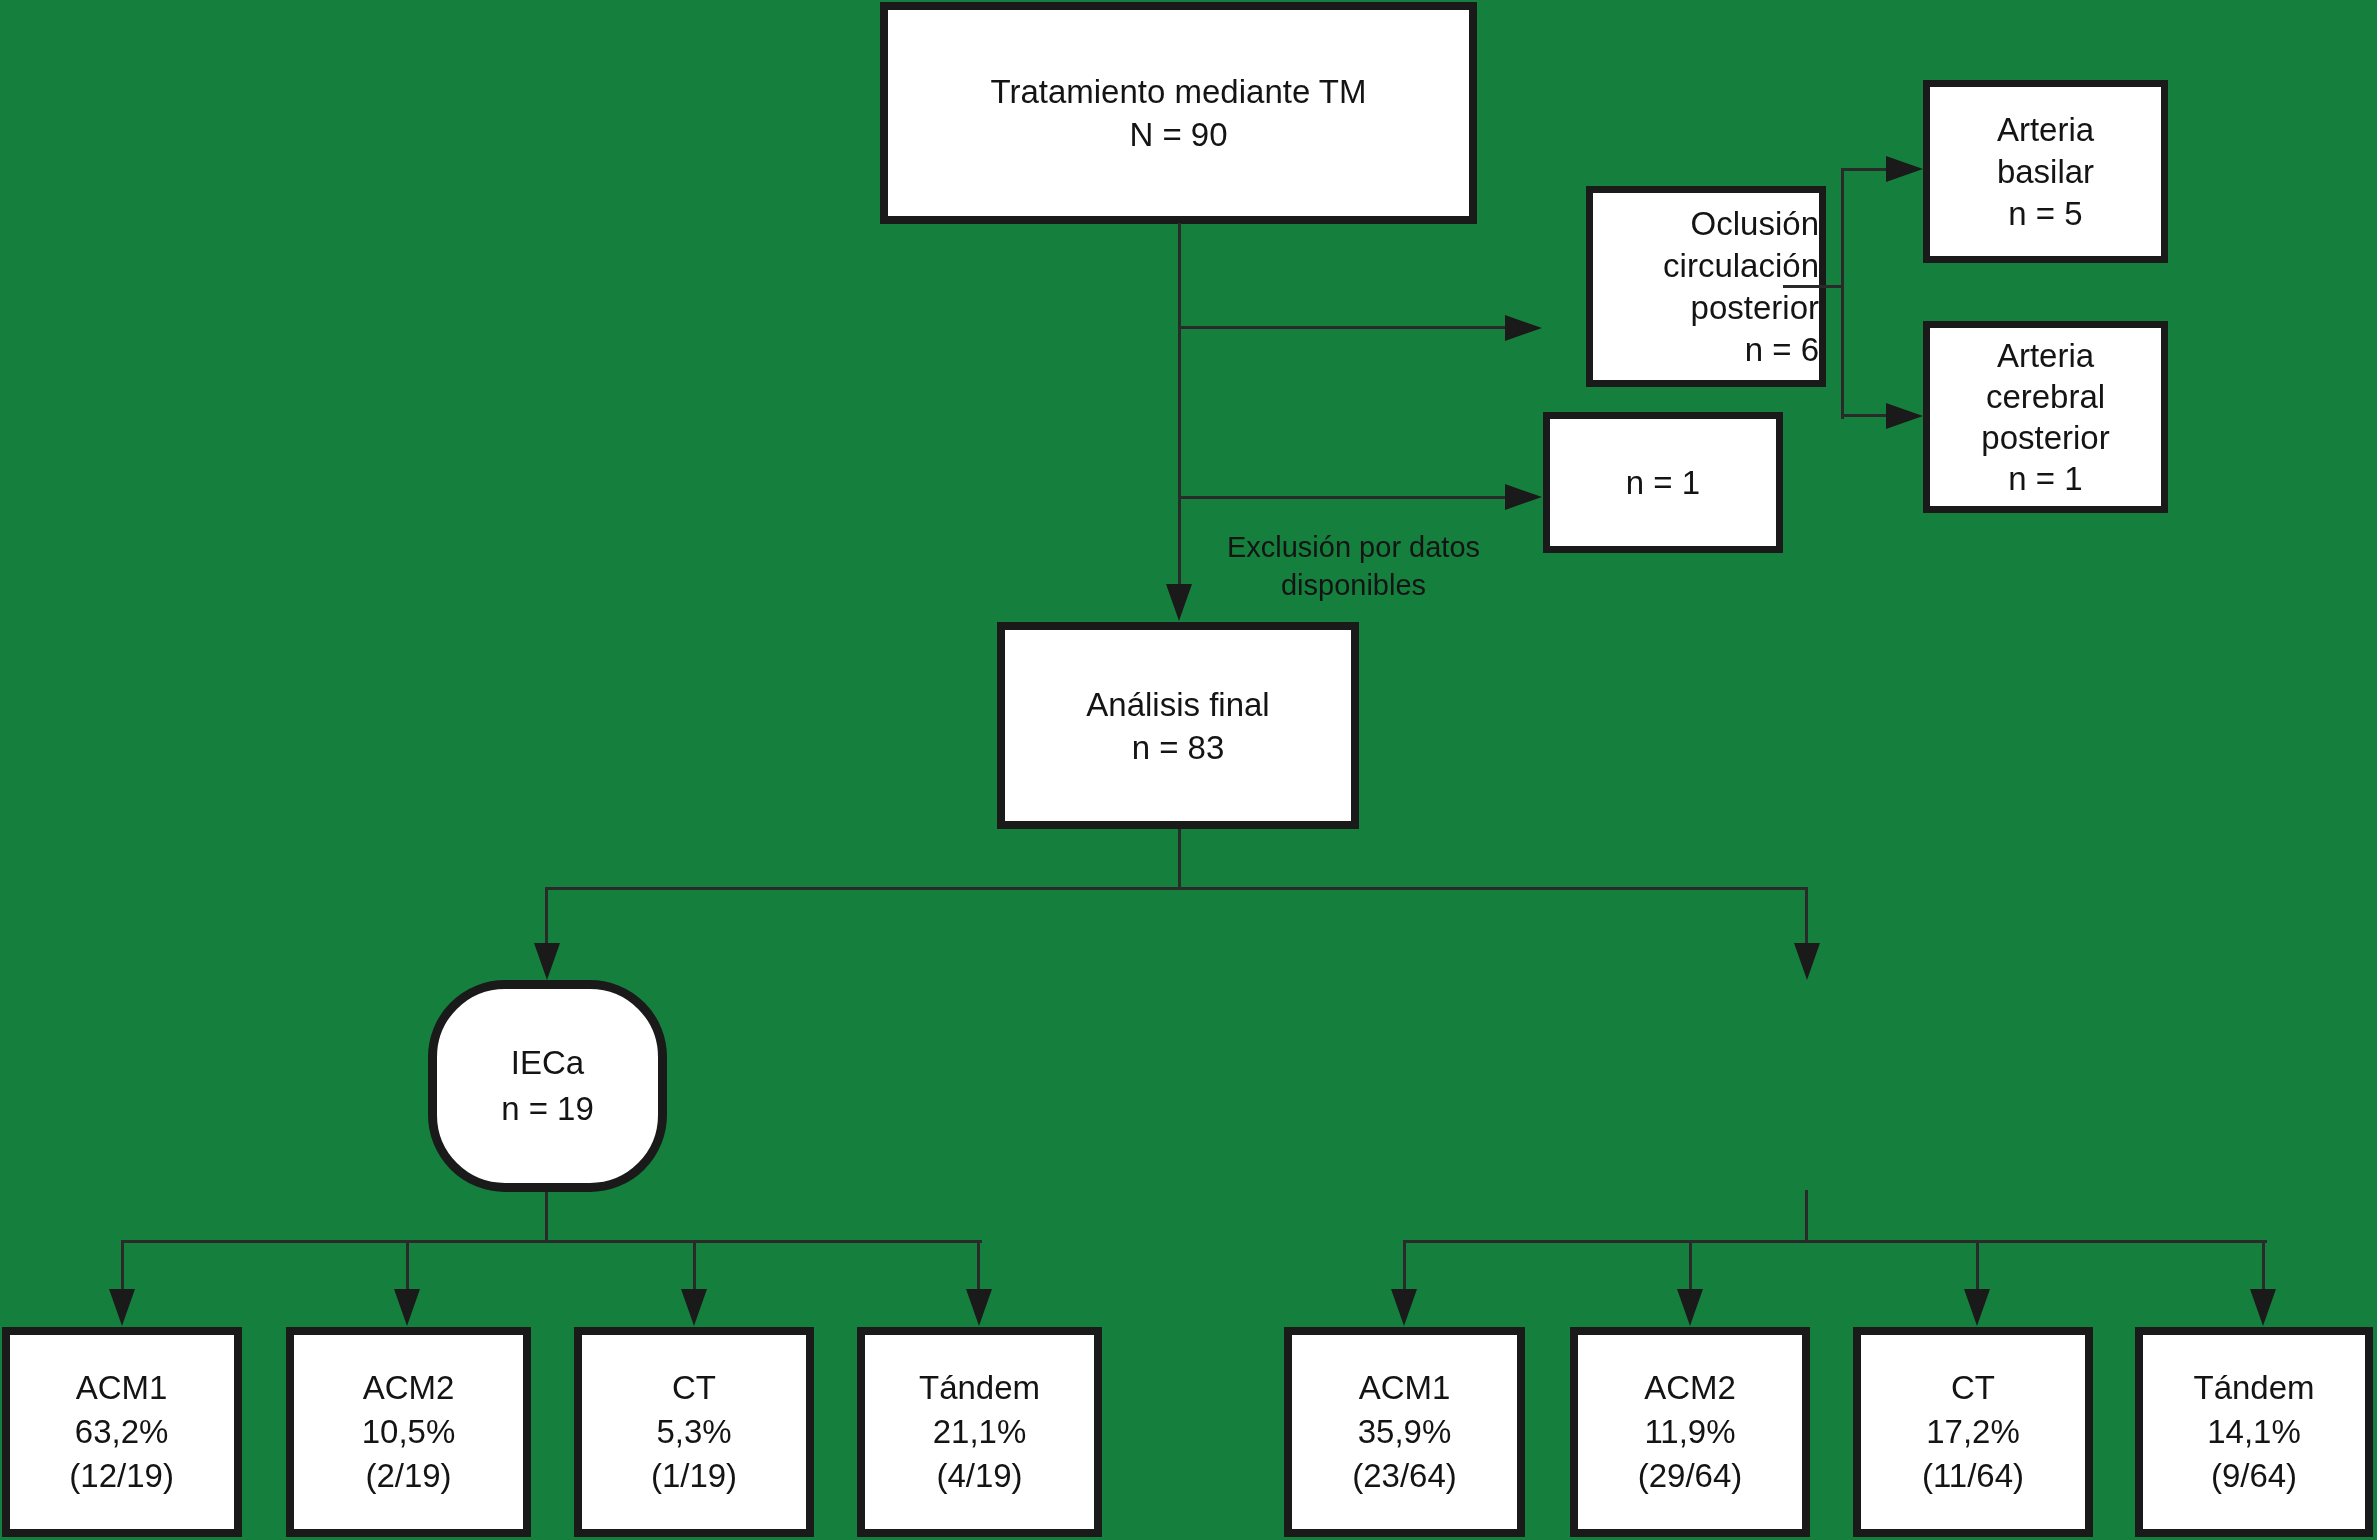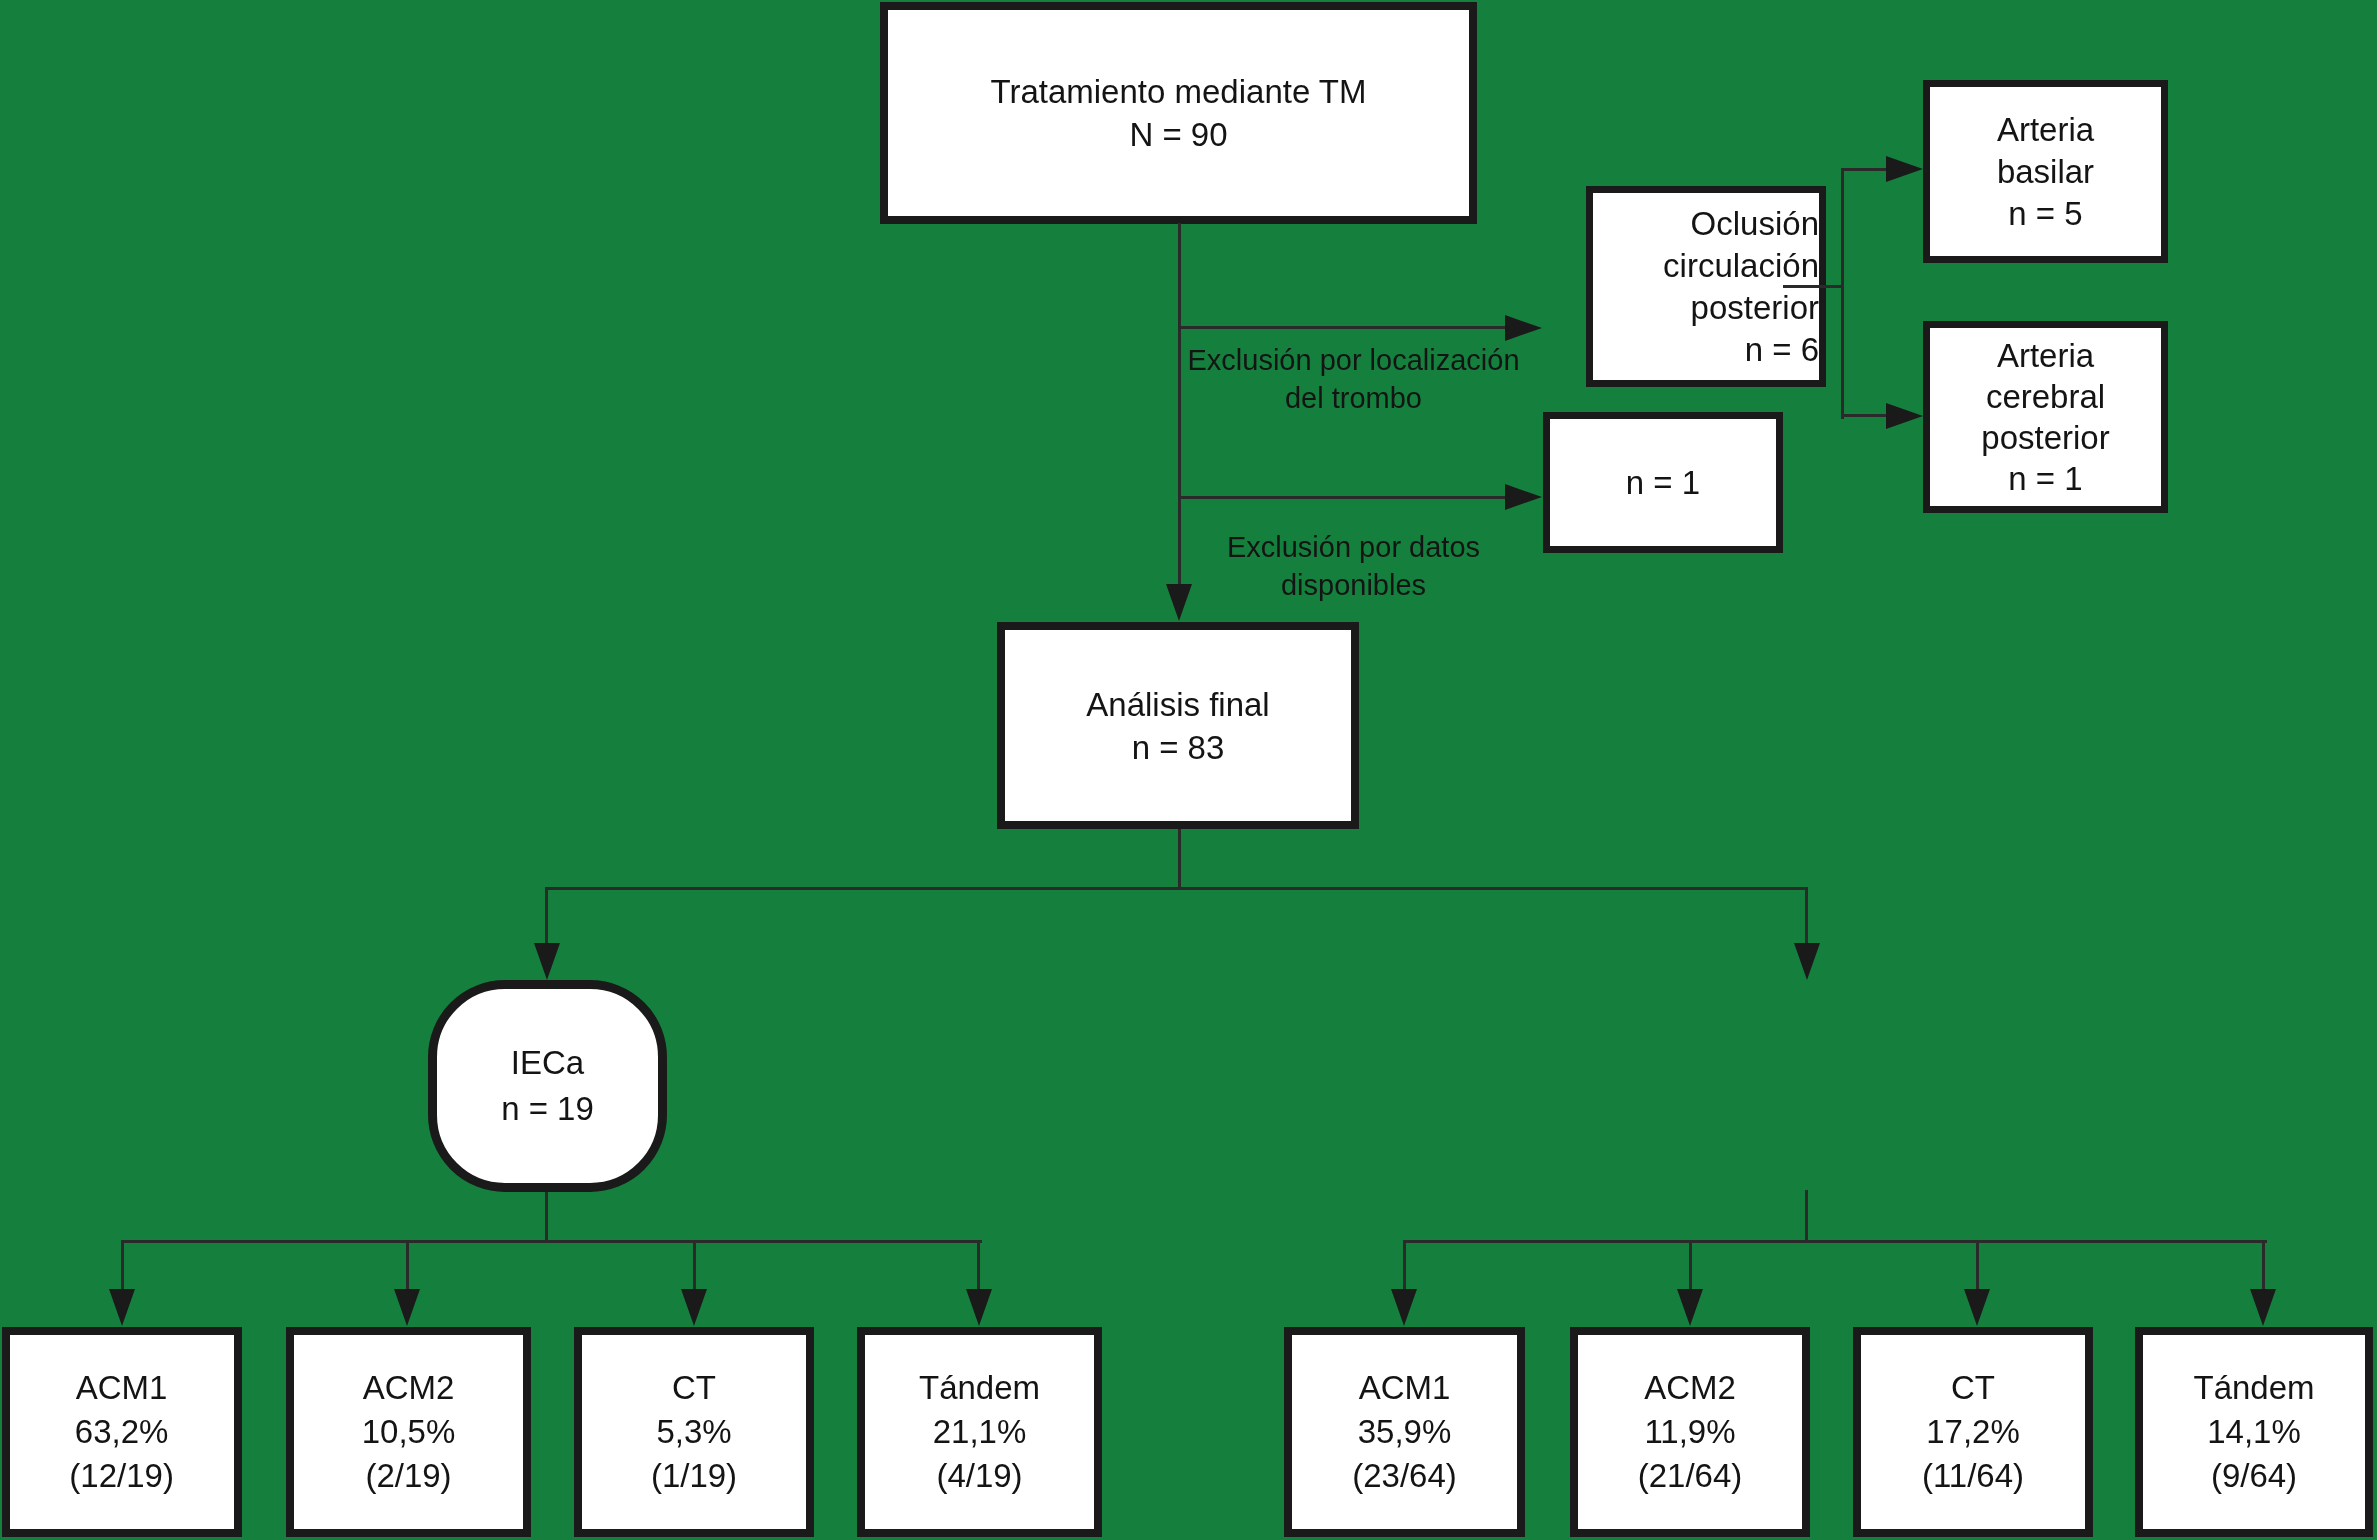--- a/index.html
+++ b/index.html
@@ -62,24 +62,20 @@
   <div class="box" style="left:880px; top:1.6px; width:597px; height:222px;">
     <span class="ln">Tratamiento mediante TM</span>
     <span class="ln">N = 90</span>
   </div>
 
   <div class="vline" style="left:1178px; top:223px; height:362px;"></div>
   <div class="arrow-down" style="left:1166px; top:584px;"></div>
 
   <div class="hline" style="left:1179px; top:326px; width:326px;"></div>
   <div class="arrow-right" style="left:1505px; top:315px;"></div>
-  <div class="flabel" style="left:1166px; top:341px; width:375px;">
-    <span class="ln">Exclusión por localización</span>
-    <span class="ln">del trombo</span>
-  </div>
 
   <div class="hline" style="left:1179px; top:496px; width:326px;"></div>
   <div class="arrow-right" style="left:1505px; top:484px;"></div>
   <div class="flabel" style="left:1166px; top:528px; width:375px;">
     <span class="ln">Exclusión por datos</span>
     <span class="ln">disponibles</span>
   </div>
 
   <div class="box thin" style="left:1586px; top:186px; width:240px; height:201px; line-height:42px;align-items:flex-end;">
     <span class="ln">Oclusión</span>
@@ -174,21 +170,21 @@
   </div>
 
   <div class="box" style="left:1284px; top:1327px; width:241px; height:210px; line-height:44px;">
     <span class="ln">ACM1</span>
     <span class="ln">35,9%</span>
     <span class="ln">(23/64)</span>
   </div>
   <div class="box" style="left:1570px; top:1327px; width:240px; height:210px; line-height:44px;">
     <span class="ln">ACM2</span>
     <span class="ln">11,9%</span>
-    <span class="ln">(21/64)</span>
+    <span class="ln">(29/64)</span>
   </div>
   <div class="box" style="left:1853px; top:1327px; width:240px; height:210px; line-height:44px;">
     <span class="ln">CT</span>
     <span class="ln">17,2%</span>
     <span class="ln">(11/64)</span>
   </div>
   <div class="box" style="left:2135px; top:1327px; width:238px; height:210px; line-height:44px;">
     <span class="ln">Tándem</span>
     <span class="ln">14,1%</span>
     <span class="ln">(9/64)</span>

